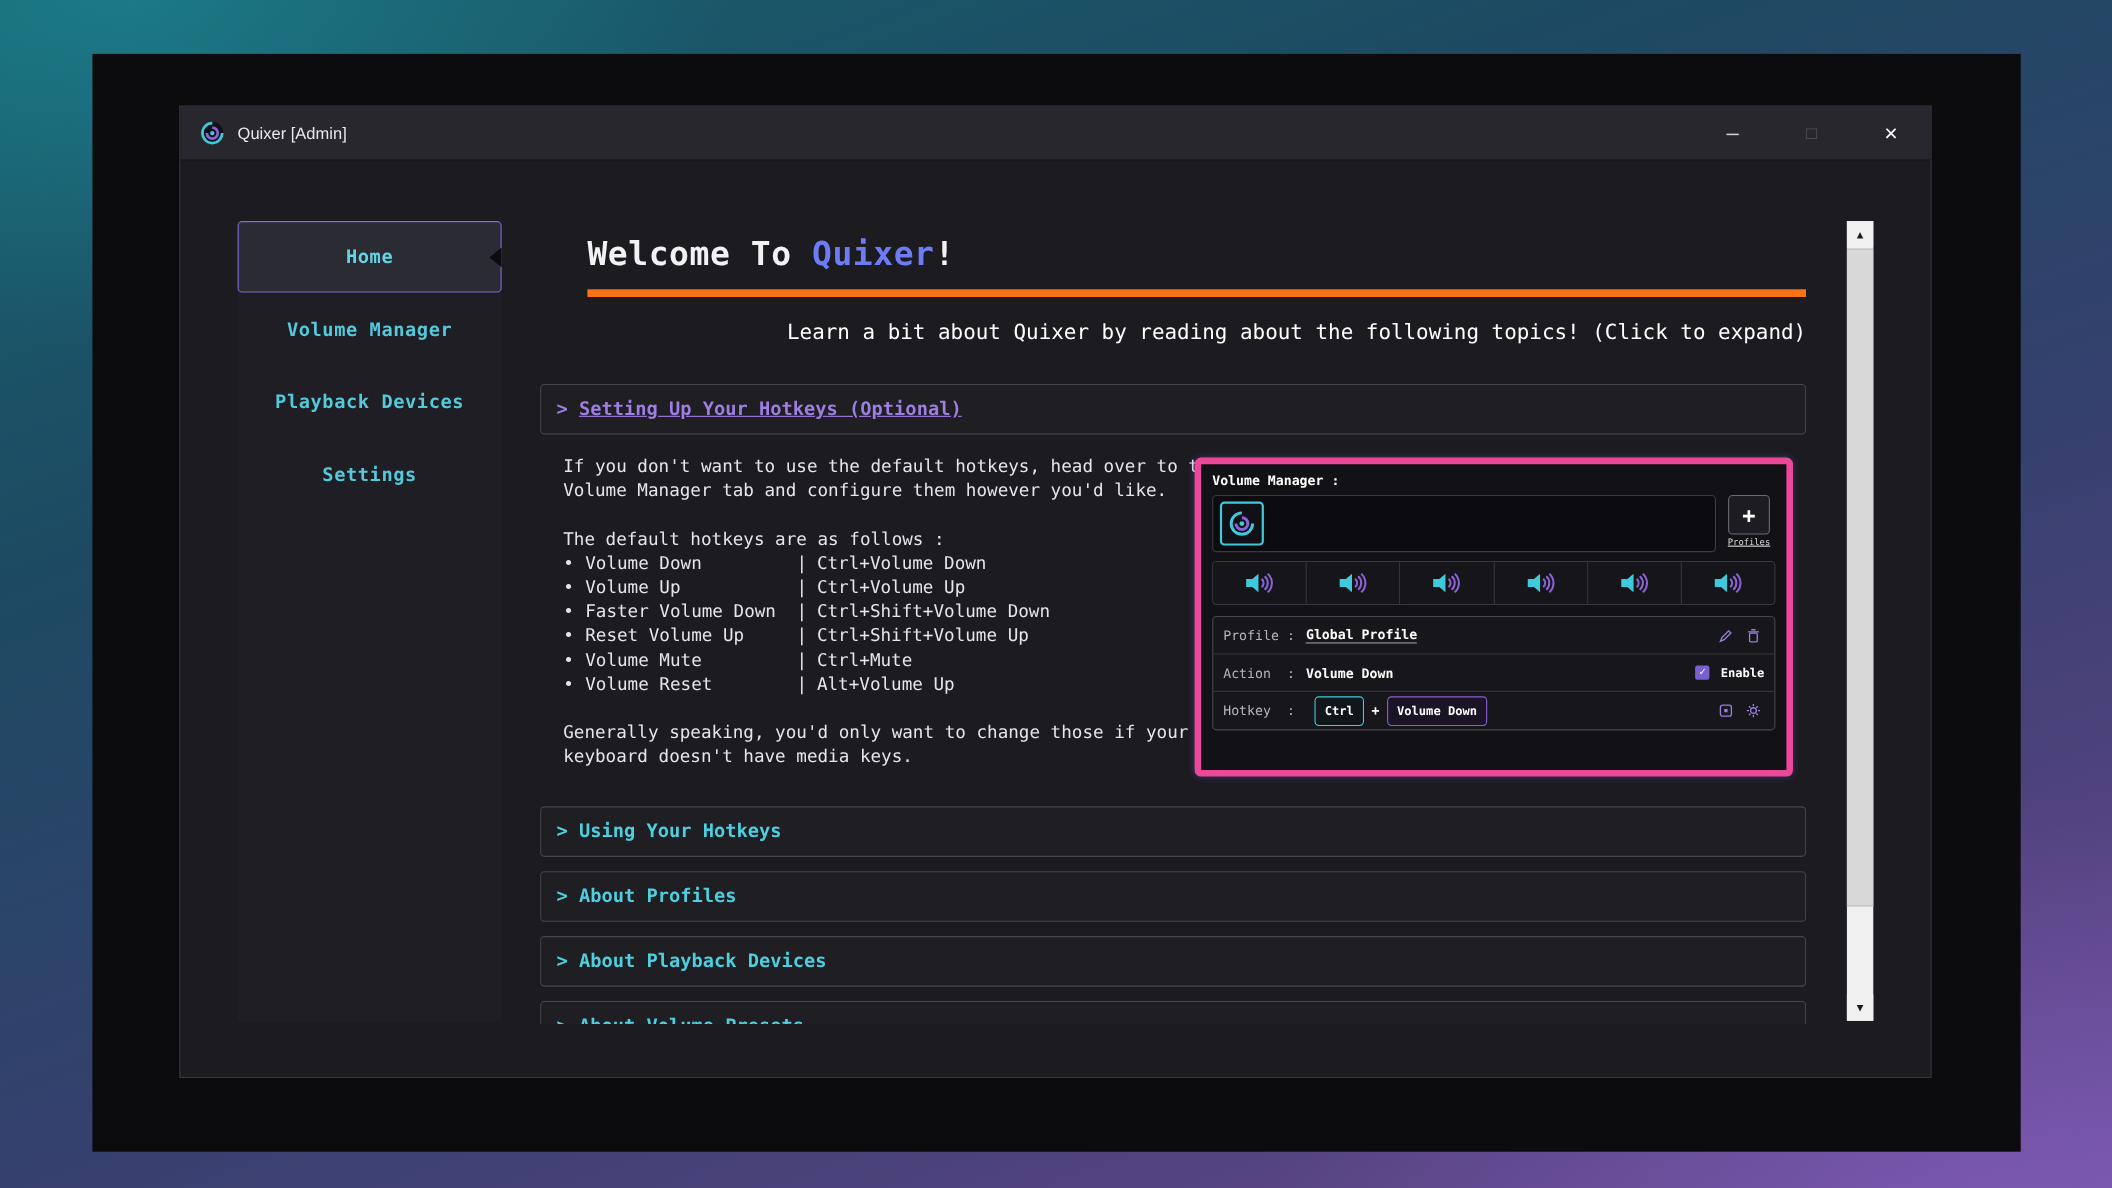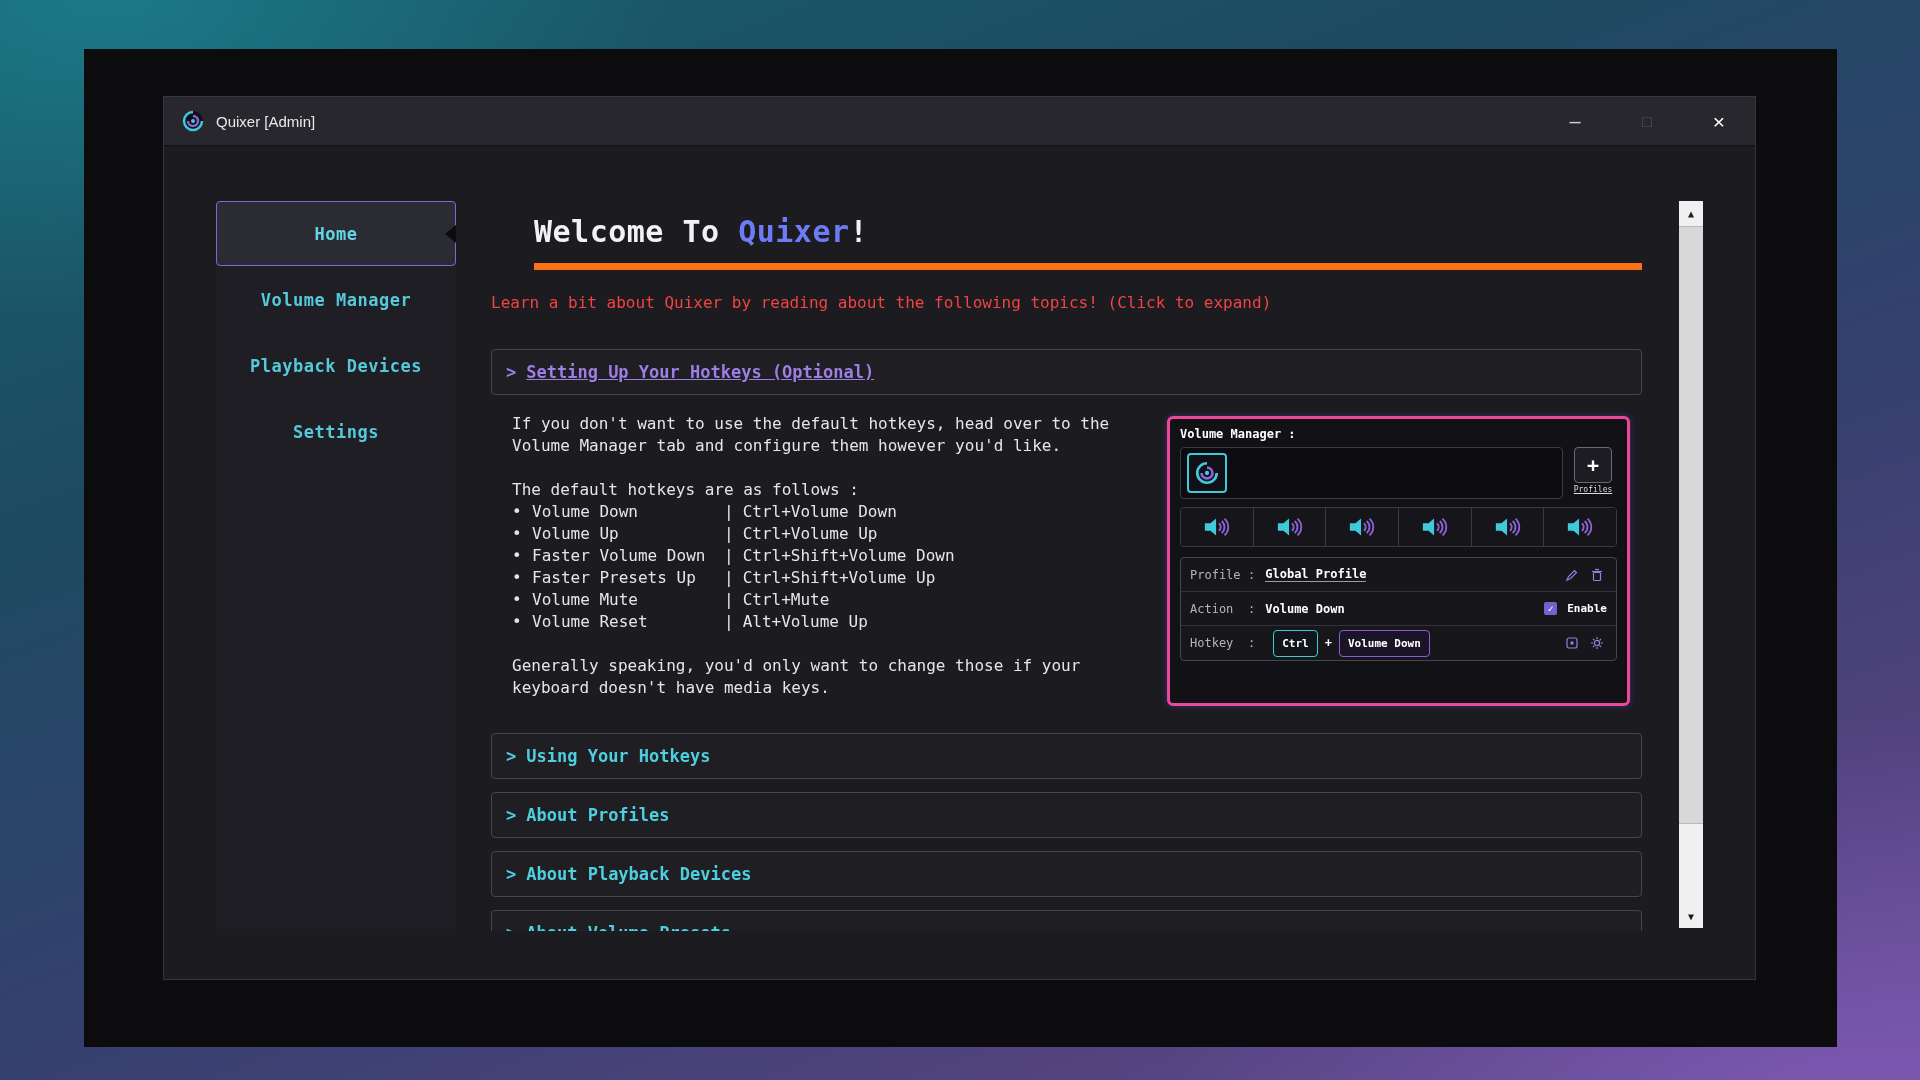--- a/index.html
+++ b/index.html
@@ -69,21 +69,21 @@
   .content {
     position: absolute; left: 327px; top: 104px; width: 1151px; height: 730px;
     overflow: hidden; color: #e6e6e8;
   }
   .page-header {
     padding: 14px 0 14px 0; border-bottom: 7px solid #f97316;
     font-size: 30px; font-weight: bold; line-height: 34px; letter-spacing: 0.5px; margin-left: 43px;
   }
   .t-white { color: #f2f2f4; }
   .t-brand { color: #6d7cf5; }
-  .subtitle { margin-top: 22px; font-size: 16px; line-height: 21px; color: #ef4444; }
+  .subtitle { margin-top: 22px; font-size: 19px; line-height: 21px; color: #ffffff; text-align: right; }
 
   .sec-box {
     height: 46px; border: 1px solid #46464e; border-radius: 4px;
     display: flex; align-items: center; padding-left: 14px;
     font-size: 17px; font-weight: bold; background: rgba(255,255,255,0.015);
   }
   .sec-box.first { margin-top: 36px; }
   .sec-box.after-expand { margin-top: 20px; }
   .sec-box.stack { margin-top: 13px; }
   .chev { margin-right: 10px; }
@@ -98,22 +98,22 @@
   .para.intro { margin-bottom: 0; }
   .para.last { margin-bottom: 0; }
   .hk-list { margin-bottom: 22px; }
   .hk-row { display: flex; line-height: 22px; }
   .hk-row .dot { width: 20px; }
   .hk-row .act { width: 192px; }
   .hk-row .pipe { margin-right: 9px; }
 
   
   .preview {
-    position: absolute; top: 3px; right: 12px; width: 463px; height: 290px;
-    background: #121216; border: 3px solid #ec4899; border-radius: 6px;
+    position: absolute; top: 3px; right: 12px; width: 544px; height: 290px;
+    background: #121216; border: 6px solid #ec4899; border-radius: 6px;
     box-shadow: 0 0 7px rgba(125, 92, 220, 0.35);
     color: #e6e6e8;
   }
   .pv-title { margin: 8px 0 6px 10px; font-size: 12px; font-weight: bold; color: #ffffff; }
   .pv-devrow { display: flex; margin: 2px 10px 0 10px; height: 52px; }
   .pv-devices {
     flex: 1; background: #0c0c10; border: 1px solid #3a3a42; border-radius: 4px;
     display: flex; align-items: center; padding-left: 6px;
   }
   .pv-devbox {
@@ -247,21 +247,21 @@
               <span class="combo">Ctrl+Volume Up</span>
             </div>
             <div class="hk-row">
               <span class="dot">•</span>
               <span class="act">Faster Volume Down</span>
               <span class="pipe">|</span>
               <span class="combo">Ctrl+Shift+Volume Down</span>
             </div>
             <div class="hk-row">
               <span class="dot">•</span>
-              <span class="act">Faster Presets Up</span>
+              <span class="act">Reset Volume Up</span>
               <span class="pipe">|</span>
               <span class="combo">Ctrl+Shift+Volume Up</span>
             </div>
             <div class="hk-row">
               <span class="dot">•</span>
               <span class="act">Volume Mute</span>
               <span class="pipe">|</span>
               <span class="combo">Ctrl+Mute</span>
             </div>
             <div class="hk-row">

